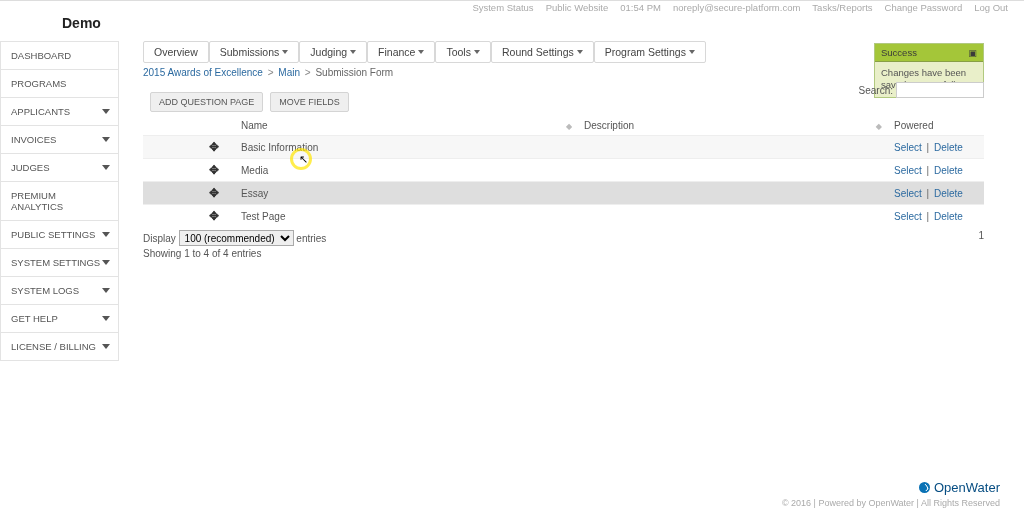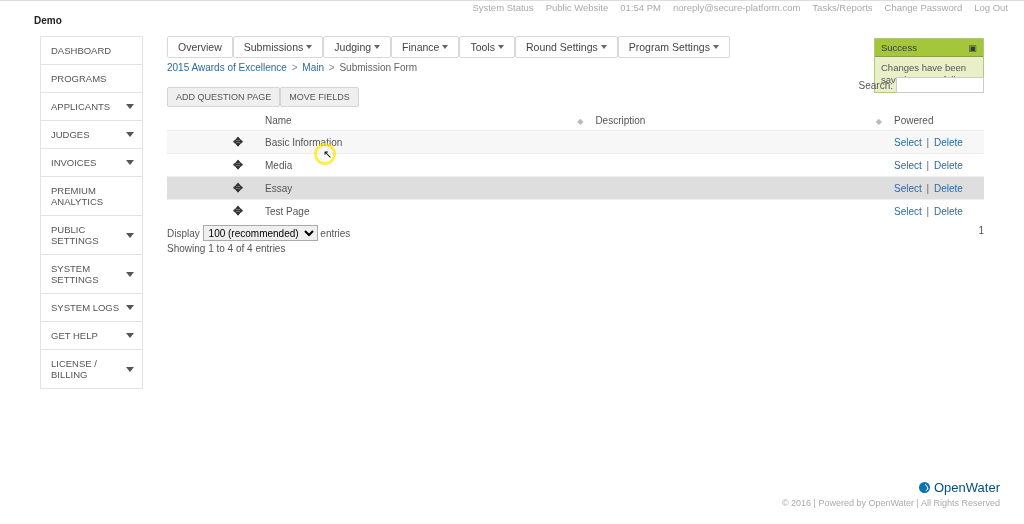--- a/index.html
+++ b/index.html
@@ -3,25 +3,25 @@
 <meta charset="utf-8">
 <style>
   * { margin:0; padding:0; box-sizing:border-box; }
   body { font-family:"Segoe UI", Arial, sans-serif; font-size:11px; color:#555; background:#fff; width:1024px; height:524px; overflow:hidden; border-top:1px solid #ddd; }
 
   
   .top-header { position:absolute; top:2px; right:16px; font-size:9.5px; color:#aaa; }
   .top-header span { margin-left:12px; cursor:pointer; }
 
   
-  .page-title { font-size:10px; font-weight:bold; color:#222; padding:14px 0 10px 34px; }
+  .page-title { font-size:14px; font-weight:bold; color:#222; padding:14px 0 10px 62px; }
 
   
   .main-wrap { display:flex; }
-  .sidebar { width:103px; margin-left:40px; border:1px solid #e3e3e3; border-top:none; }
+  .sidebar { width:119px; border:1px solid #e3e3e3; border-top:none; }
   .sidebar-item { position:relative; display:flex; justify-content:space-between; align-items:center; padding:8px 8px 8px 10px; border-top:1px solid #e3e3e3; background:#fff; font-size:9.5px; color:#555; cursor:pointer; }
   .sidebar-item:first-child { border-top:1px solid #e3e3e3; }
   .caret-down { width:0; height:0; border-left:4px solid transparent; border-right:4px solid transparent; border-top:5px solid #555; }
 
   .content { flex:1; margin-left:24px; margin-right:40px; position:relative; }
 
   
   .notif { position:absolute; right:0; top:2px; width:110px; border:1px solid #b1c97f; background:#e9efc9; font-size:9.5px; }
   .notif-head { background:#a4c639; color:#3a3a3a; padding:3px 6px; display:flex; justify-content:space-between; align-items:center; border-bottom:1px solid #889f45; }
   .notif-close { font-size:9px; cursor:pointer; }
@@ -32,21 +32,21 @@
   .tab-btn { background:#fff; border:1px solid #d8d8d8; border-radius:2px; padding:4px 10px; font-size:10.5px; color:#444; cursor:pointer; display:flex; align-items:center; }
   .tab-btn .mini-caret { margin-left:3px; width:0; height:0; border-left:3px solid transparent; border-right:3px solid transparent; border-top:4px solid #666; }
 
   
   .breadcrumb { margin-top:4px; font-size:10px; }
   .breadcrumb span.link { color:#2c6aa0; cursor:pointer; }
   .breadcrumb span.sep { color:#888; padding:0 2px; }
   .breadcrumb span.final { color:#666; }
 
   
-  .action-row { display:flex; gap:0; margin-top:14px; align-items:center; }
+  .action-row { display:flex; gap:7px; margin-top:14px; align-items:center;margin-left:7px; }
   .action-btn { background:#efefef; border:1px solid #d4d4d4; border-radius:2px; padding:4px 8px; font-size:9px; color:#555; cursor:pointer; }
 
   
   .search-wrap { position:absolute; right:0; top:41px; font-size:10px; display:flex; align-items:center; gap:3px; }
   .search-input { height:16px; width:88px; border:1px solid #ccc; font-size:10px; padding:1px 3px; }
 
   
   .grid { margin-top:4px; width:100%; border-collapse:collapse; }
   .grid th { text-align:left; font-weight:normal; font-size:10px; color:#555; padding:4px 6px; background:#fff; }
   .sort-icon { color:#bbb; font-size:8px; padding-left:2px; }
@@ -89,25 +89,25 @@
         <span>DASHBOARD</span>
       </div>
       <div class="sidebar-item">
         <span>PROGRAMS</span>
       </div>
       <div class="sidebar-item">
         <span>APPLICANTS</span>
         <span class="caret-down"></span>
       </div>
       <div class="sidebar-item">
+        <span>INVOICES</span>
+        <span class="caret-down"></span>
+      </div>
+      <div class="sidebar-item">
         <span>JUDGES</span>
-        <span class="caret-down"></span>
-      </div>
-      <div class="sidebar-item">
-        <span>INVOICES</span>
         <span class="caret-down"></span>
       </div>
       <div class="sidebar-item">
         <span>PREMIUM ANALYTICS</span>
       </div>
       <div class="sidebar-item">
         <span>PUBLIC SETTINGS</span>
         <span class="caret-down"></span>
       </div>
       <div class="sidebar-item">

